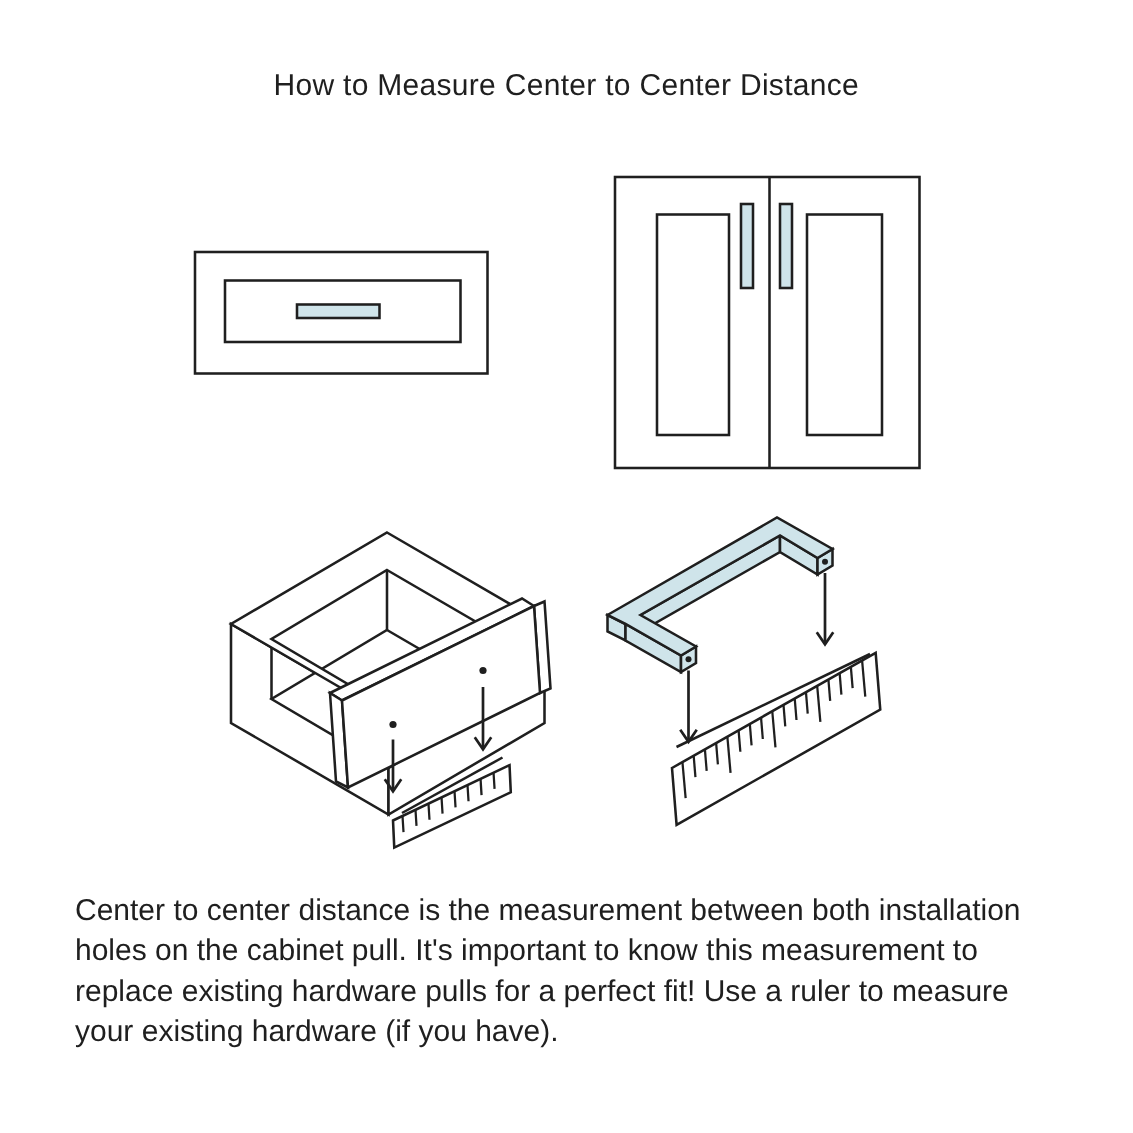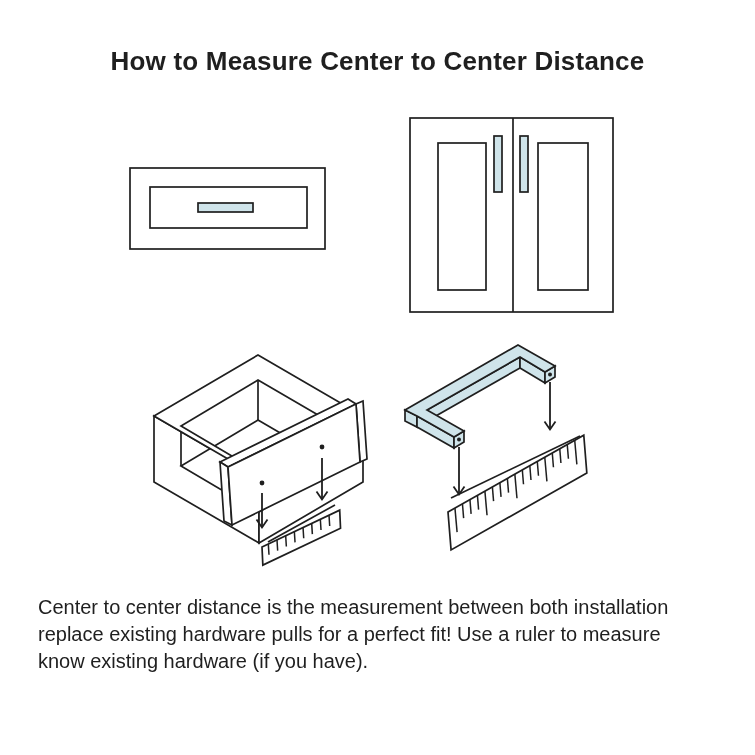--- a/index.html
+++ b/index.html
@@ -2,31 +2,31 @@
 <html style="--accent: #cfe4ea; --line: #1f1f1f; --background: #ffffff;"><head>
 <meta charset="utf-8">
 <style>
   :root { --accent:#cfe4ea; --line:#1f1f1f; --background:#ffffff; }
   * { margin:0; padding:0; box-sizing:border-box; }
   html,body { width:755px; height:755px; background:var(--background); overflow:hidden; }
   body { position:relative; font-family:"Liberation Sans", sans-serif; color:var(--line); }
 
   .title {
     position:absolute; left:0; top:46px; width:755px;
-    text-align:center; font-size:26px; font-weight:700; letter-spacing:.2px;
+    text-align:center; font-size:20px; font-weight:400; letter-spacing:.2px;
   }
 
   .fig { position:absolute; }
   .fig-drawer-front { left:125px; top:163px; }
   .fig-doors        { left:405px; top:115px; }
   .fig-drawer3d     { left:130px; top:340px; }
   .fig-pull         { left:395px; top:335px; }
 
   .paragraph {
-    position:absolute; left:38px; top:594px;
+    position:absolute; left:50px; top:594px;
     font-size:20px; line-height:27px; white-space:nowrap;
   }
 
   
   .wf   { fill:#ffffff; stroke:var(--line); stroke-width:1.7; stroke-miterlimit:4; }
   .face { fill:var(--accent); stroke:var(--line); stroke-width:1.7; }
   .ln   { fill:none; stroke:var(--line); stroke-width:1.7; }
   .tick { fill:none; stroke:var(--line); stroke-width:1.5; }
   .arrow{ fill:none; stroke:var(--line); stroke-width:1.8; }
   .dot  { fill:var(--line); stroke:none; }
@@ -136,15 +136,16 @@
         <line x1="128.4" y1="0" x2="122.4" y2="13"></line>
         <line x1="137" y1="0" x2="131" y2="13"></line>
         <line x1="145.6" y1="0" x2="135.6" y2="22"></line>
       </g>
     </g>
   </g>
 </svg>
 
 <div class="paragraph">
   <div>Center to center distance is the measurement between both installation</div>
+  <div>holes on the cabinet pull. It's important to know this measurement to</div>
   <div>replace existing hardware pulls for a perfect fit! Use a ruler to measure</div>
-  <div>know existing hardware (if you have).</div>
+  <div>your existing hardware (if you have).</div>
 </div>
 
 </body></html>

